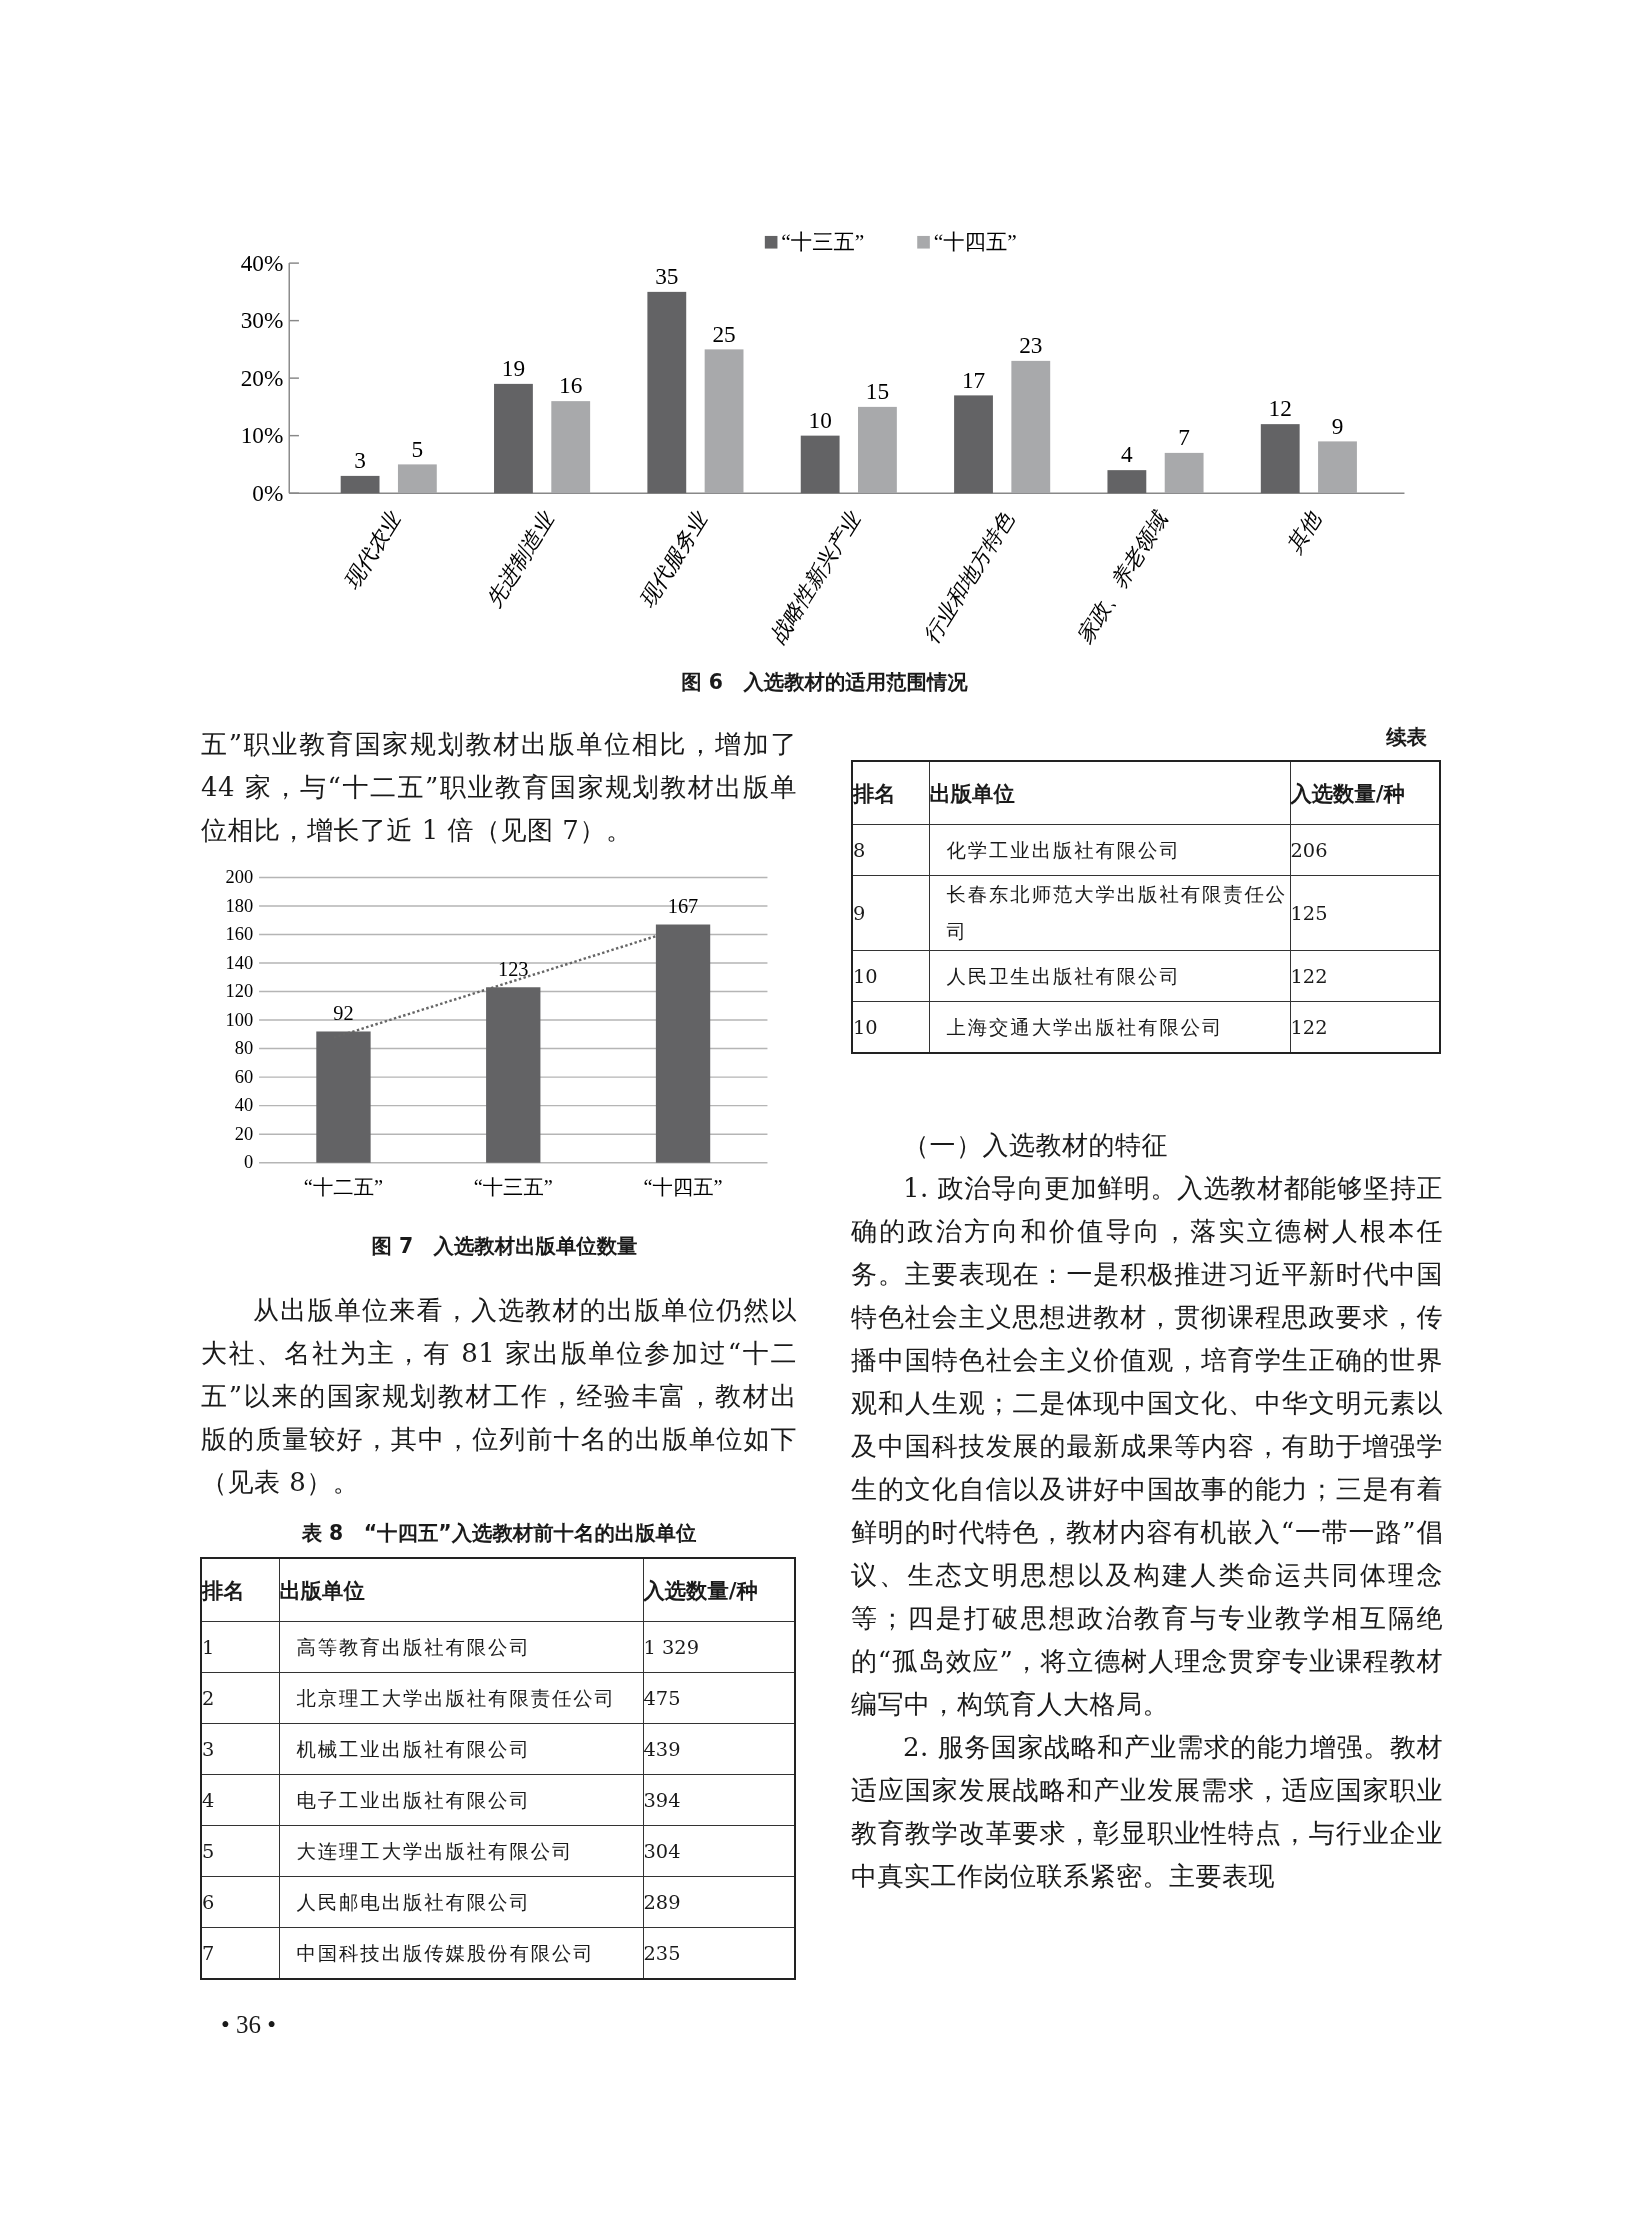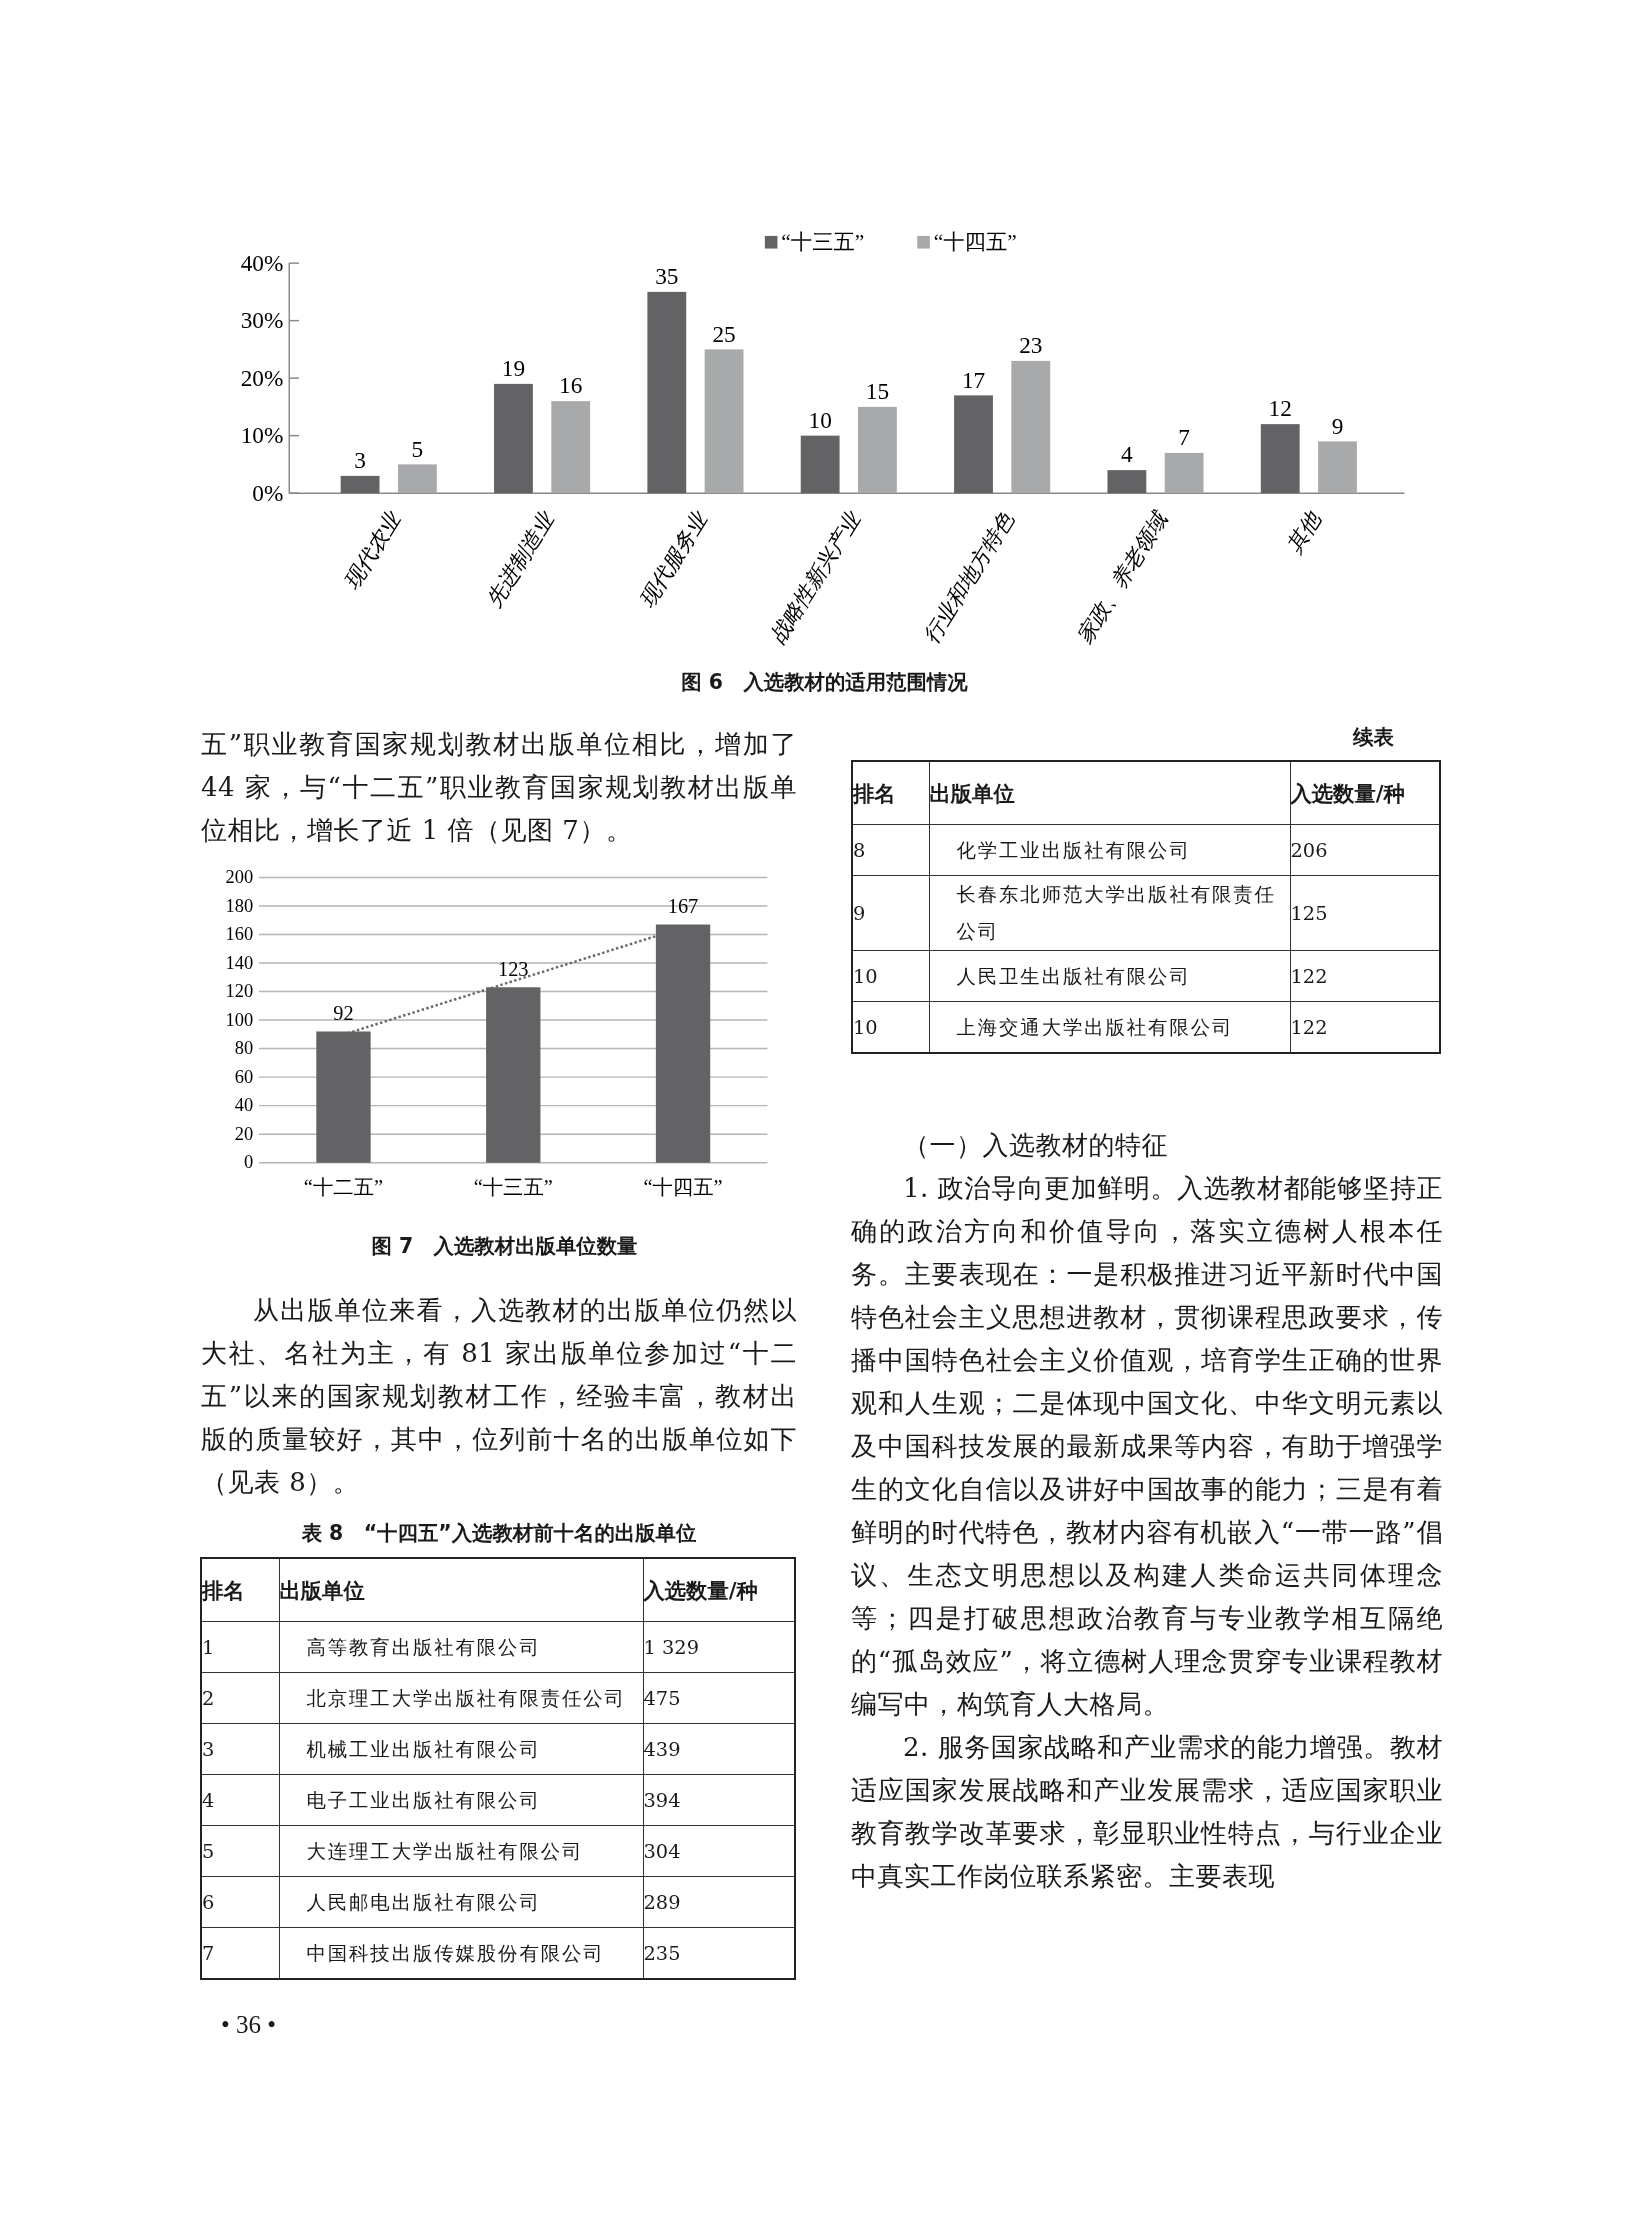--- a/index.html
+++ b/index.html
@@ -8,21 +8,21 @@
   .abs { position:absolute; }
   svg text { font-family:"Liberation Serif","DejaVu Serif",serif; }
   .cap { font-family:"DejaVu Sans","Liberation Sans",sans-serif; font-weight:bold; font-size:20.4px; text-align:center; }
   .para { font-size:26px; line-height:43px; text-align:justify; text-align-last:left; letter-spacing:0.5px; }
   .para p { margin:0; }
   .indent { text-indent:2em; }
   table.t { border-collapse:collapse; position:absolute; font-size:19.4px; }
   table.t th, table.t td { border:1.5px solid #333; text-align:left; padding:0; }
   table.t th { font-family:"DejaVu Sans","Liberation Sans",sans-serif; font-weight:bold; font-size:21.3px; height:62px; }
   table.t td { height:50px; }
-  table.t td.name { text-align:left; padding-left:27px; letter-spacing:1.9px; line-height:37px; }
+  table.t td.name { text-align:left; padding-left:17px; letter-spacing:1.9px; line-height:37px; }
   table.t { border:2.9px solid #222; }
   .heading { font-family:"DejaVu Sans","Liberation Sans",sans-serif; font-weight:bold; font-size:24px; line-height:45px; }
 </style>
 </head>
 <body>
 
 <svg class="abs" style="left:0;top:0" width="1651" height="699" viewBox="0 0 1701 720">
   <g id="fig6-legend">
     <rect x="788" y="243" width="13" height="13" fill="#636365"></rect>
     <text x="805" y="256" font-size="22">“十三五”</text>
@@ -181,21 +181,21 @@
         <td>289</td>
       </tr>
       <tr>
         <td>7</td>
         <td class="name">中国科技出版传媒股份有限公司</td>
         <td>235</td>
       </tr>
     </tbody>
 </table>
 
-<div class="abs cap" style="left:1320px;top:723px;width:107px;">续表</div>
+<div class="abs cap" style="left:1320px;top:723px;width:107px;text-align:right;">续表</div>
 <table class="t" id="table8c" style="left:851px;top:760px;width:590px;">
   <colgroup>
       <col style="width:77px">
       <col style="width:361px">
       <col>
     </colgroup>
   <thead>
       <tr>
     <th>排名</th>
     <th>出版单位</th>

